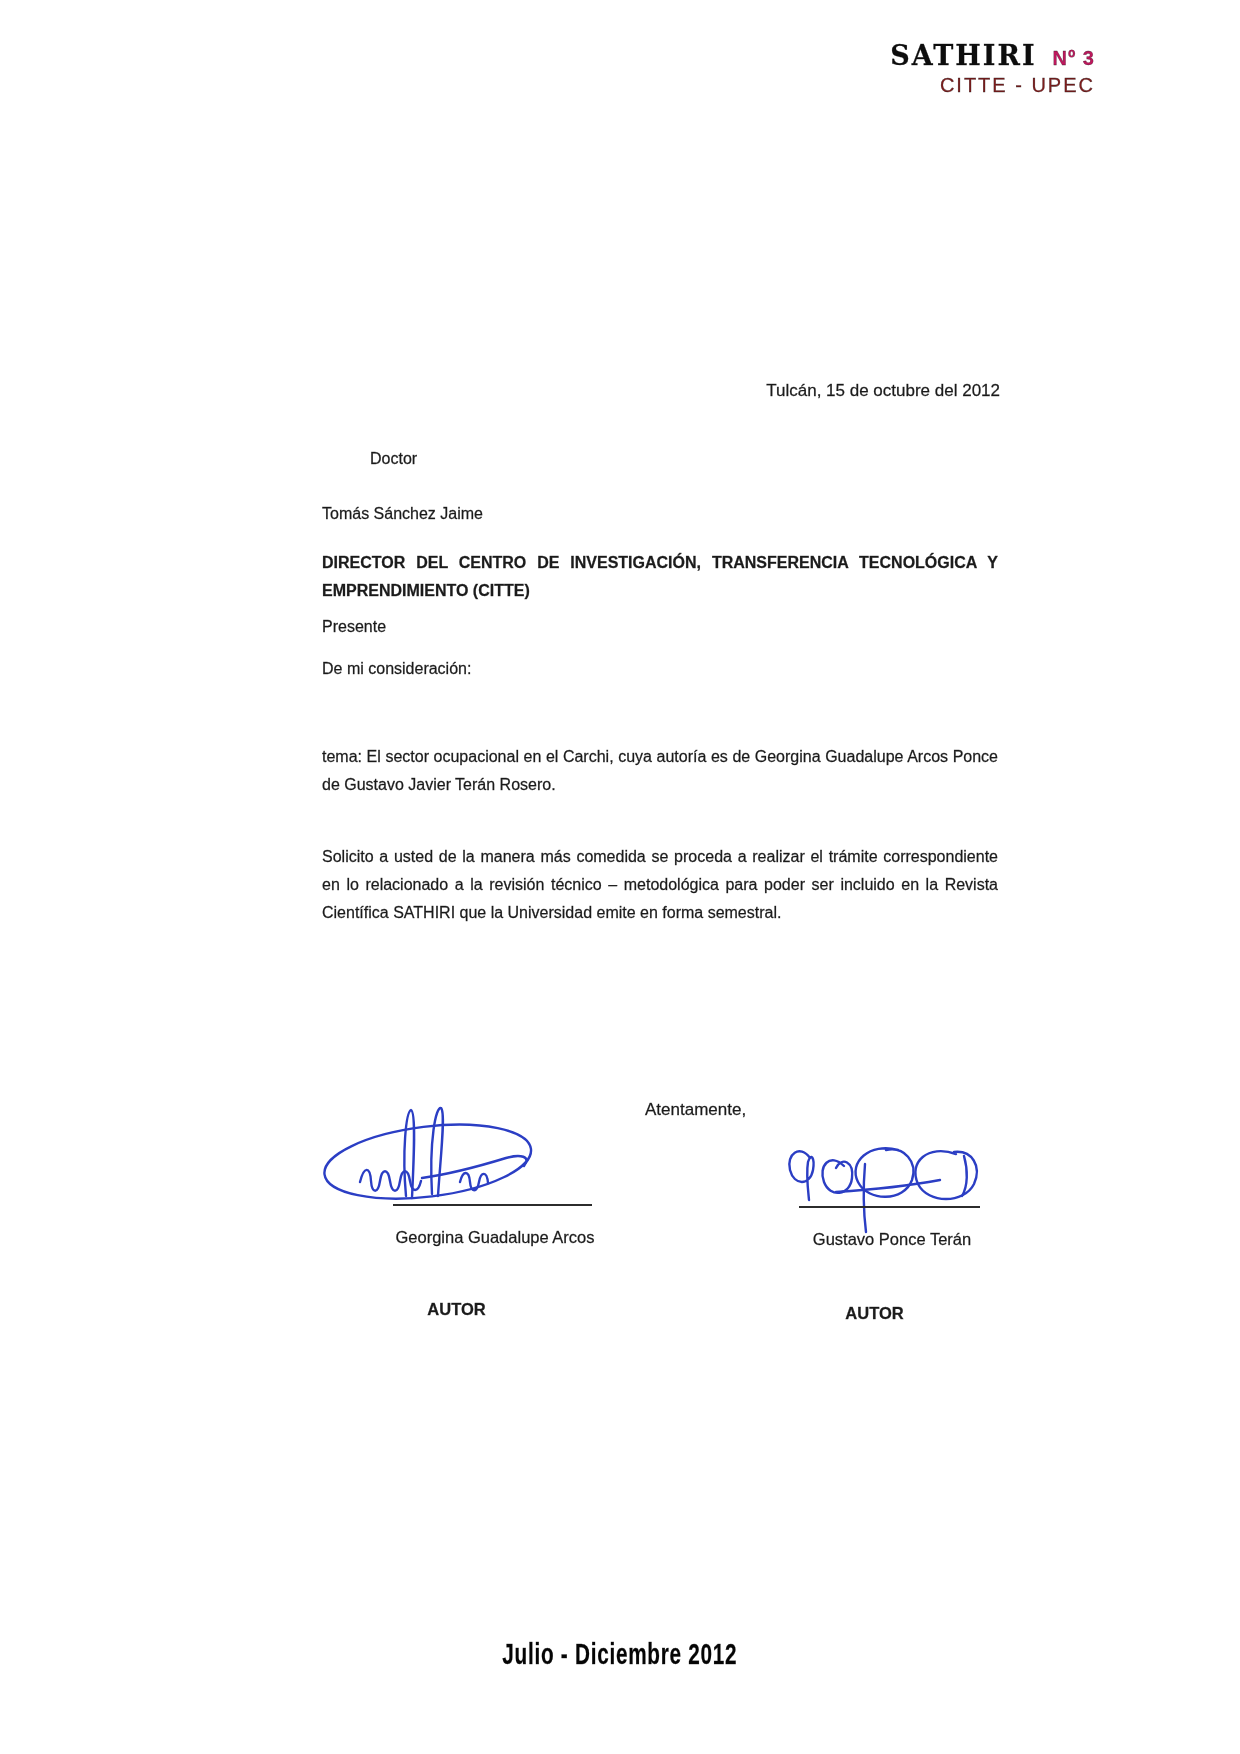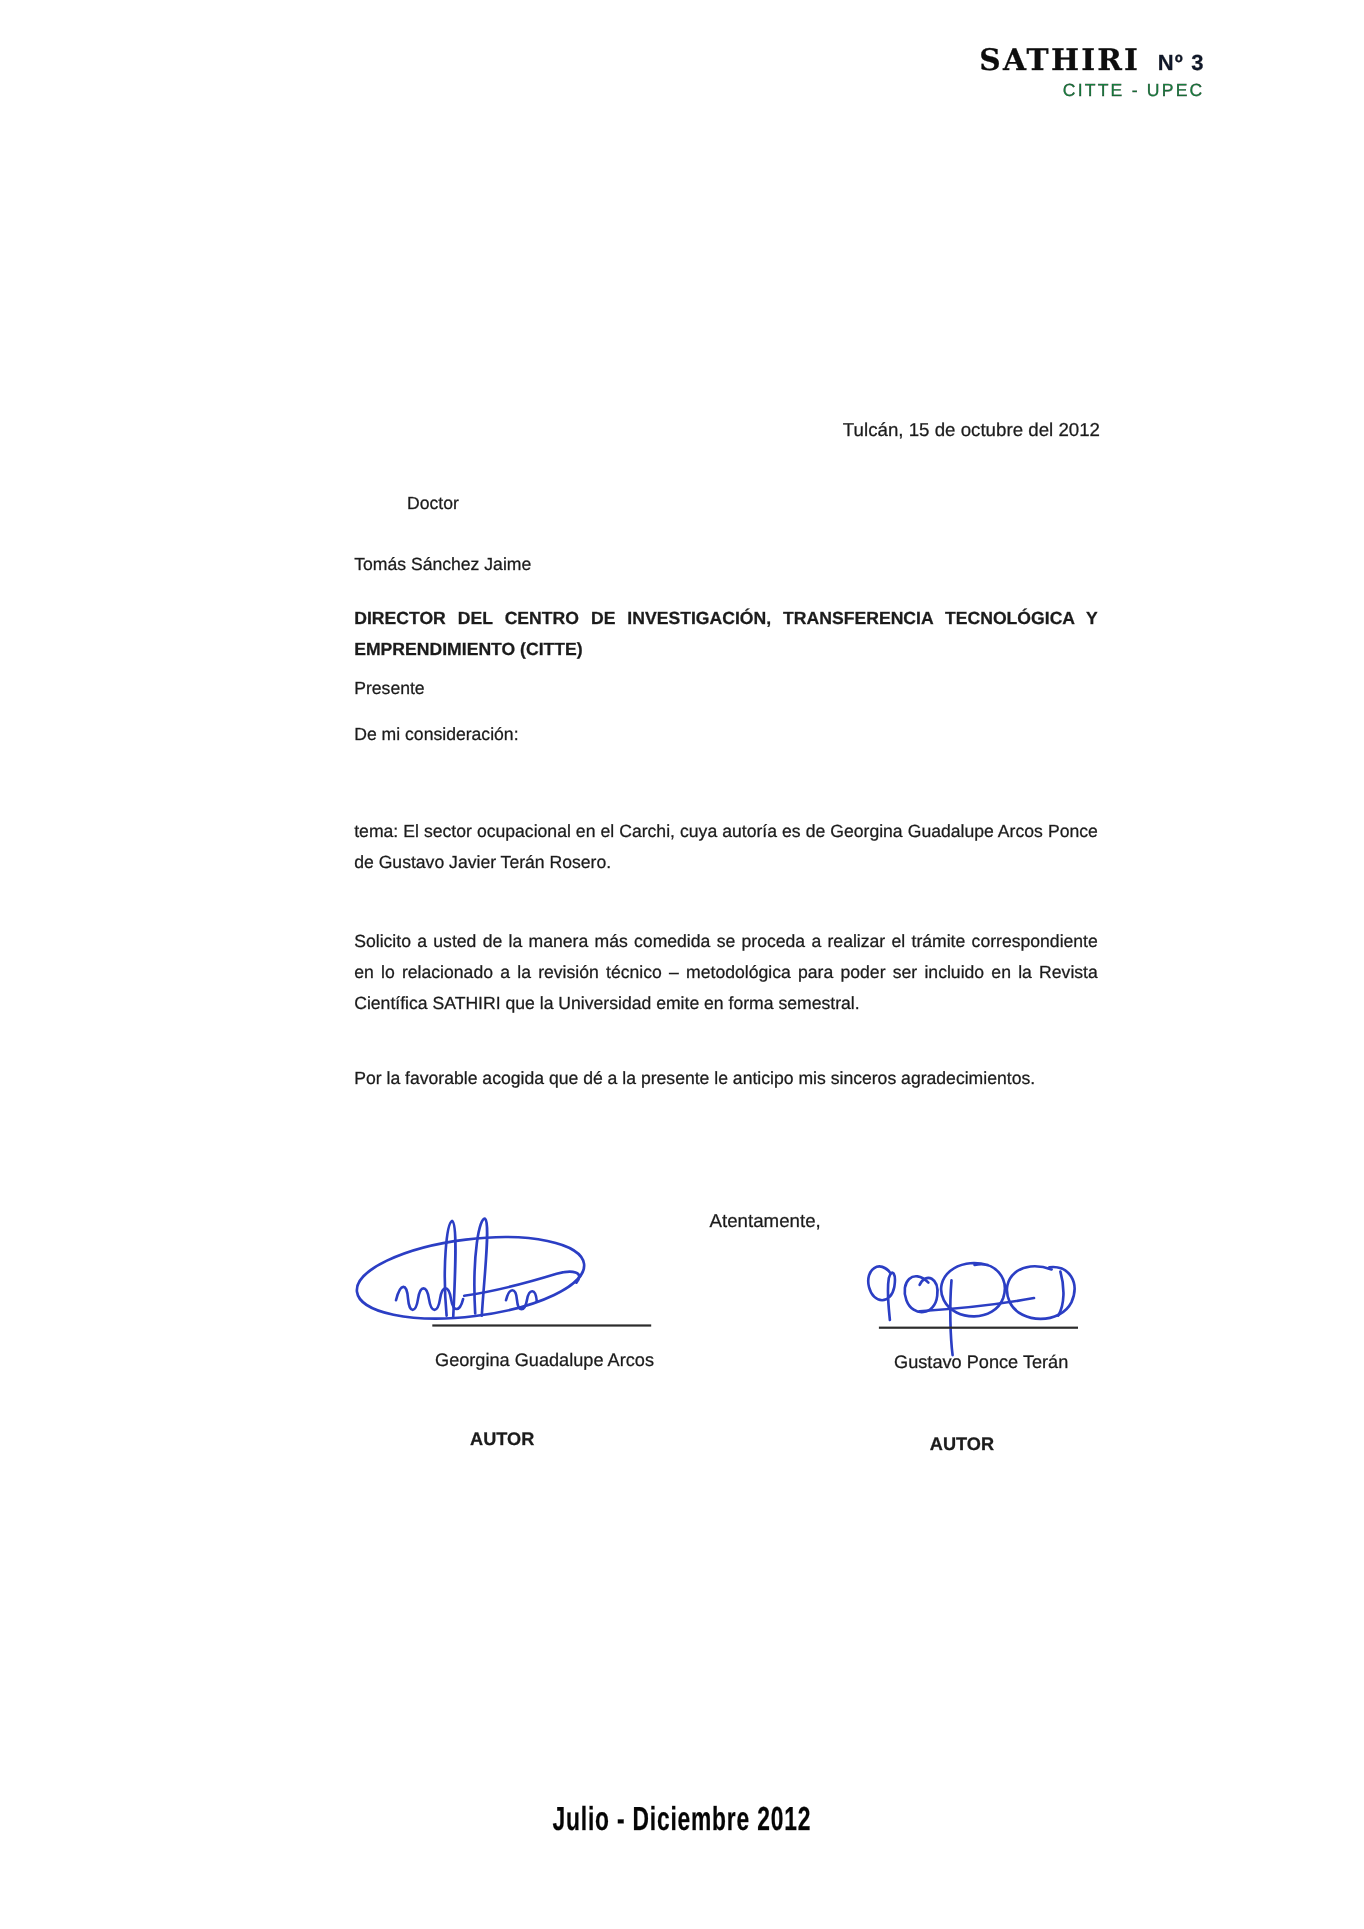--- a/index.html
+++ b/index.html
@@ -15,24 +15,24 @@
   }
   .abs{position:absolute;}
   
   .masthead{top:40px;right:145px;text-align:right;}
   .journal{
     font-family:"DejaVu Serif","Liberation Serif",serif;
     font-weight:bold;font-size:27px;letter-spacing:2px;color:#0d0d0d;
   }
   .issue{
     font-family:"Liberation Sans",sans-serif;
-    font-weight:bold;font-size:20px;letter-spacing:1px;margin-left:16px;color:#0f172a;
+    font-weight:bold;font-size:20px;letter-spacing:1px;margin-left:16px;color:#be185d;
   }
   .org{
-    margin-top:3px;font-size:16px;letter-spacing:2px;color:#15803d;font-weight:400;
+    margin-top:3px;font-size:20px;letter-spacing:2px;color:#7f1d1d;font-weight:400;
   }
   
   .dateline{top:381px;left:600px;width:400px;text-align:right;font-size:17px;}
   .lh{font-size:16px;}
   .line28{height:28px;line-height:28px;}
   .jline{
     text-align:justify;text-align-last:justify;
     white-space:normal;overflow:hidden;
   }
   .bold{font-weight:bold;}
@@ -78,21 +78,20 @@
     <div class="jline line28">tema: El sector ocupacional en el Carchi, cuya autoría es de Georgina Guadalupe Arcos Ponce y</div>
     <div class="line28">de Gustavo Javier Terán Rosero.</div>
   </div>
 
   <div class="abs bodyblock lh" style="top:843px;">
     <div class="jline line28">Solicito a usted de la manera más comedida se proceda a realizar el trámite correspondiente</div>
     <div class="jline line28">en lo relacionado a la revisión técnico – metodológica para poder ser incluido en la Revista</div>
     <div class="line28">Científica SATHIRI que la Universidad emite en forma semestral.</div>
   </div>
 
-  <div class="abs bodyblock lh" style="top:972px;">Por la favorable acogida que dé a la presente le anticipo mis sinceros agradecimientos.</div>
 
   <div class="abs closing">Atentamente,</div>
 
   <svg class="abs sig" style="left:310px;top:1104px;" width="240" height="108" viewBox="0 0 240 108" xmlns="http://www.w3.org/2000/svg">
     <g transform="rotate(-7 115 60)">
       <ellipse cx="118" cy="58" rx="104" ry="35"></ellipse>
     </g>
     <path d="M96,92 C92,48 96,8 101,6 C106,8 104,52 102,94"></path>
     <path d="M122,90 C119,36 126,2 131,4 C136,8 130,58 128,92"></path>
     <path d="M50,78 c4,-16 10,-16 11,-1 c1,13 7,13 9,0 c2,-13 8,-13 10,0 c2,13 8,13 10,0 c2,-13 8,-13 10,0 c2,12 8,12 11,0"></path>

